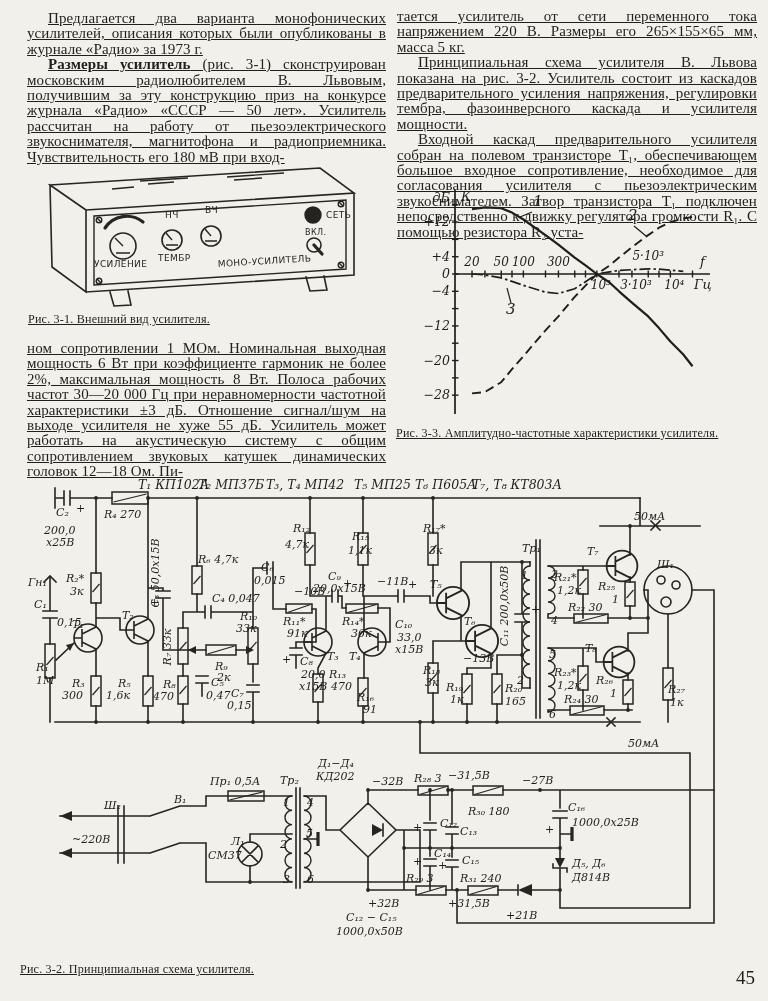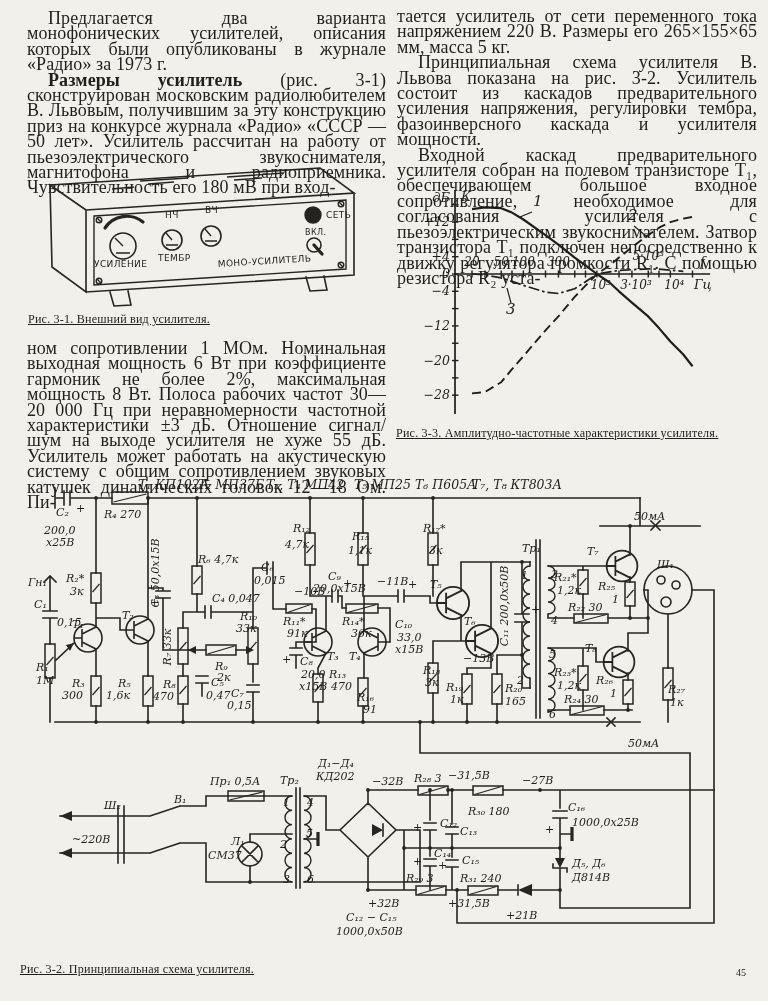--- a/index.html
+++ b/index.html
@@ -1,22 +1,22 @@
 <!DOCTYPE html>
 <html><head>
 <meta charset="utf-8">
 <style>
   html,body{margin:0;padding:0;background:#777;}
   .page{position:relative;width:768px;height:1001px;background:#f2f0ea;overflow:hidden;
         font-family:"Liberation Serif","DejaVu Serif",serif;color:#201f1c;}
   .tcol{position:absolute;}
-  .tcol p{margin:0;text-align:justify;font-size:18px;line-height:15.4px;letter-spacing:.1px;}
+  .tcol p{margin:0;text-align:justify;font-size:15px;line-height:15.4px;letter-spacing:.1px;text-decoration:underline;}
   .ind{text-indent:21px;}
   .caption{position:absolute;font-size:12.1px;line-height:14.6px;letter-spacing:.2px;text-align:justify;text-decoration:underline;}
-  .pageno{position:absolute;font-size:10px;}
+  .pageno{position:absolute;font-size:19px;}
   svg{position:absolute;}
   .ln{fill:none;stroke:#262521;stroke-width:1.6;stroke-linecap:square;}
   .ln2{fill:none;stroke:#262521;stroke-width:1.4;}
   .thk{fill:none;stroke:#262521;stroke-width:3.2;}
   .fl{fill:#262521;stroke:none;}
   .rz{fill:none;stroke:#262521;stroke-width:1.5;}
   .dk{fill:#24231f;}
 </style>
 </head>
 <body>

